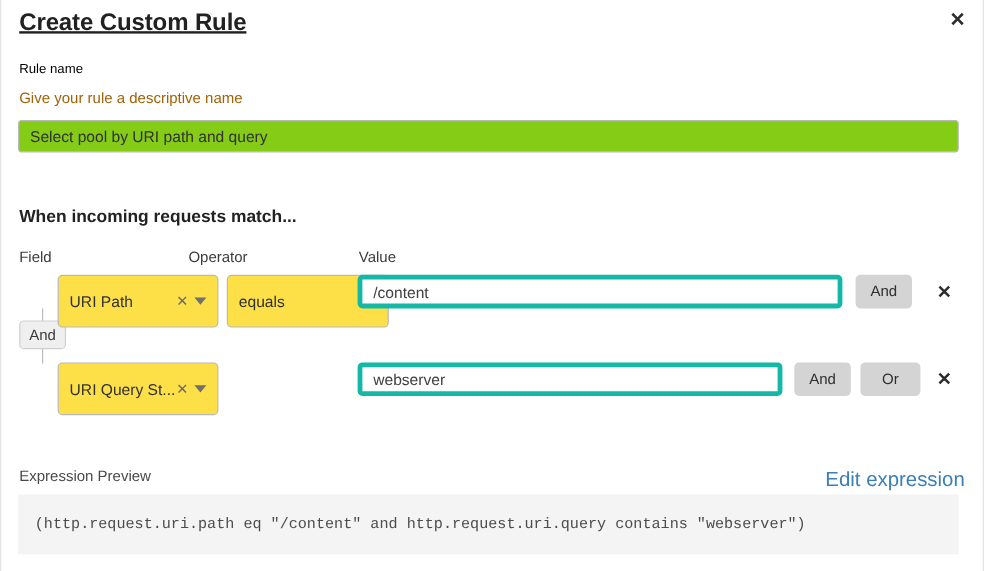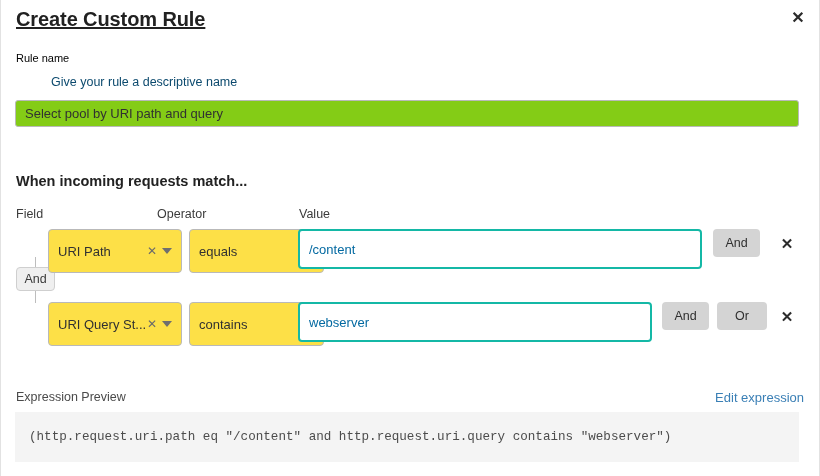--- a/index.html
+++ b/index.html
@@ -59,22 +59,21 @@
     position: absolute;
     left: 15px;
     font-size: 11px;
     color: #000000;
     text-align: right;
   }
   .section-help {
     position: absolute;
     left: 15px;
     font-size: 12.5px;
-    color: #0c4a6e;
-    margin-left: 35px;
+    color: #a16207;
   }
   .rule-name-input {
     position: absolute;
     left: 14px;
     top: 100px;
     width: 784px;
     height: 27px;
     box-sizing: border-box;
     border: 1px solid #b9b9b9;
     border-radius: 3px;
@@ -161,27 +160,27 @@
     border-right: 5px solid transparent;
     border-top: 6px solid #6f6f6f;
     margin-right: 9px;
     flex: none;
   }
 
   .val-input {
     position: absolute;
     top: 0;
     left: 297px;
-    height: 40px;
-    box-sizing: border-box;
-    border: 2px solid #14b8a6;
+    height: 28px;
+    box-sizing: border-box;
+    border: 4px solid #14b8a6;
     border-radius: 4px;
     padding: 0 9px;
     font-size: 13px;
-    color: #0369a1;
+    color: #404040;
     font-family: "Liberation Sans", sans-serif;
     background: #fff;
     outline: none;
   }
   .r1 .val-input { width: 404px; }
   .r2 .val-input { width: 354px; }
 
   .logic-btn {
     position: absolute;
     top: 0;
@@ -253,21 +252,21 @@
     position: absolute;
     left: 15px;
     top: 390px;
     font-size: 12.5px;
     color: #4a4a4a;
   }
   .expr-edit {
     position: absolute;
     right: 15px;
     top: 390px;
-    font-size: 13px;
+    font-size: 17px;
     color: #3a7fb5;
     text-decoration: none;
     cursor: pointer;
   }
   .expr-box {
     position: absolute;
     left: 14px;
     top: 412px;
     width: 784px;
     height: 50px;
@@ -319,24 +318,20 @@
     <button class="logic-btn logic-and">And</button>
     <button class="del-btn">✕</button>
   </div>
 
   <div class="cond-row r2">
     <div class="sel field-sel">
       <span class="sel-text">URI Query St...</span>
       <span class="clear-x">✕</span>
       <span class="caret"></span>
     </div>
-    <div class="sel op-sel">
-      <span class="sel-text">contains</span>
-      <span class="caret"></span>
-    </div>
     <input class="val-input" type="text" value="webserver" style="">
     <button class="logic-btn logic-and">And</button>
     <button class="logic-btn logic-or">Or</button>
     <button class="del-btn">✕</button>
   </div>
 
   <div class="expr-label">Expression Preview</div>
   <a class="expr-edit">Edit expression</a>
   <div class="expr-box">
     <span class="expr-code">(http.request.uri.path eq "/content" and http.request.uri.query contains "webserver")</span>

